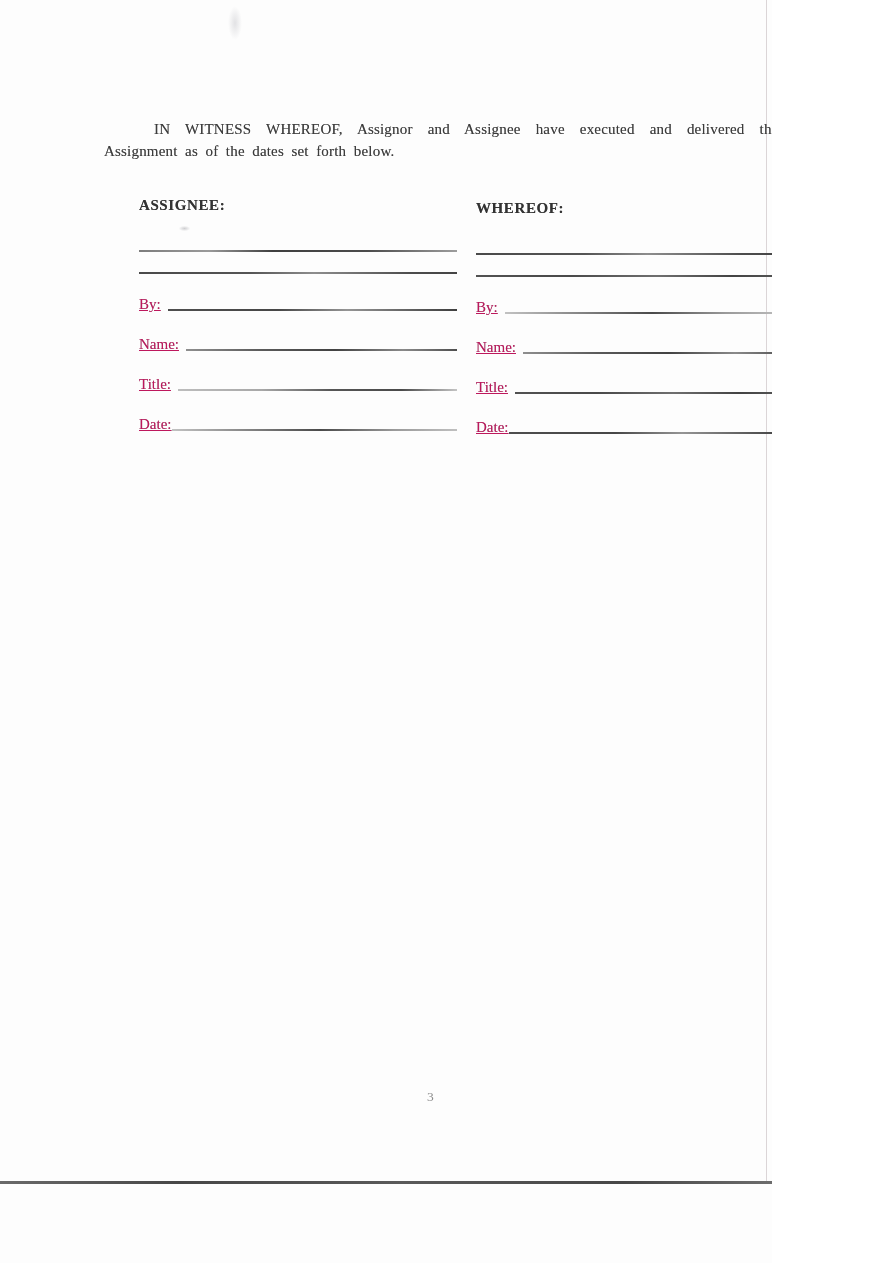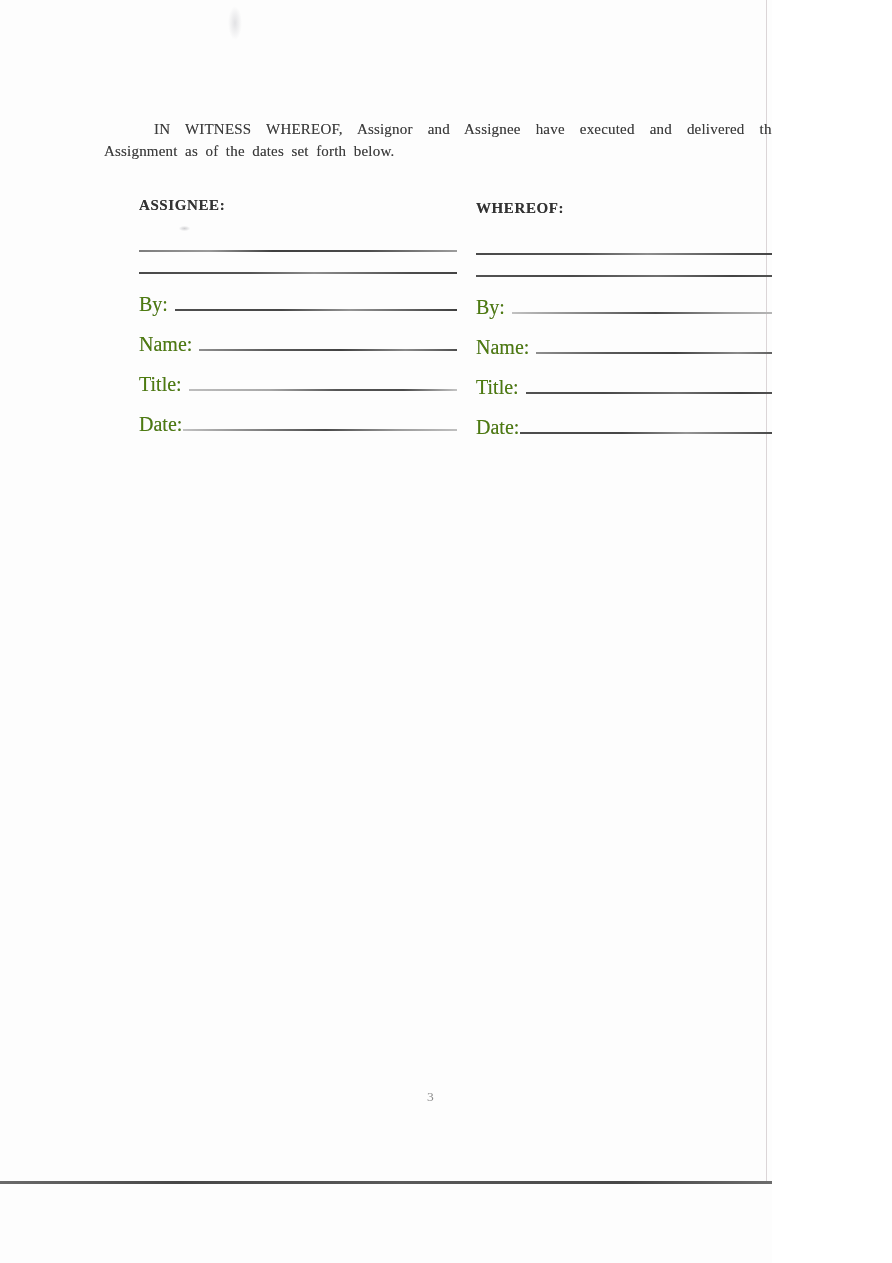--- a/index.html
+++ b/index.html
@@ -67,25 +67,26 @@
   .rule { height: 2px; }
   .rule1 { margin-top: 37px; }
   .rule2 { margin-top: 20px; }
   .frow {
     margin-top: 21px;
     height: 19px;
     display: flex;
     align-items: flex-end;
   }
   .flabel {
-    font-size: 20px;
+    font-size: 15px;
     line-height: 19px;
-    color: #4d7c0f;
+    color: #be185d;
     text-shadow: 0 0 0.6px rgba(70,70,70,0.5);
     white-space: nowrap;
+    text-decoration: underline;
   }
   .fline {
     flex: 1;
     height: 2px;
     margin-bottom: 3px;
     margin-left: 7px;
   }
   .fline.tight { margin-left: 1px; }
   
   .ln-a { background: linear-gradient(90deg, #7d7d7d 0%, #9a9a9a 22%, #3f3f3f 42%, #4c4c4c 72%, #9d9d9d 100%); }

